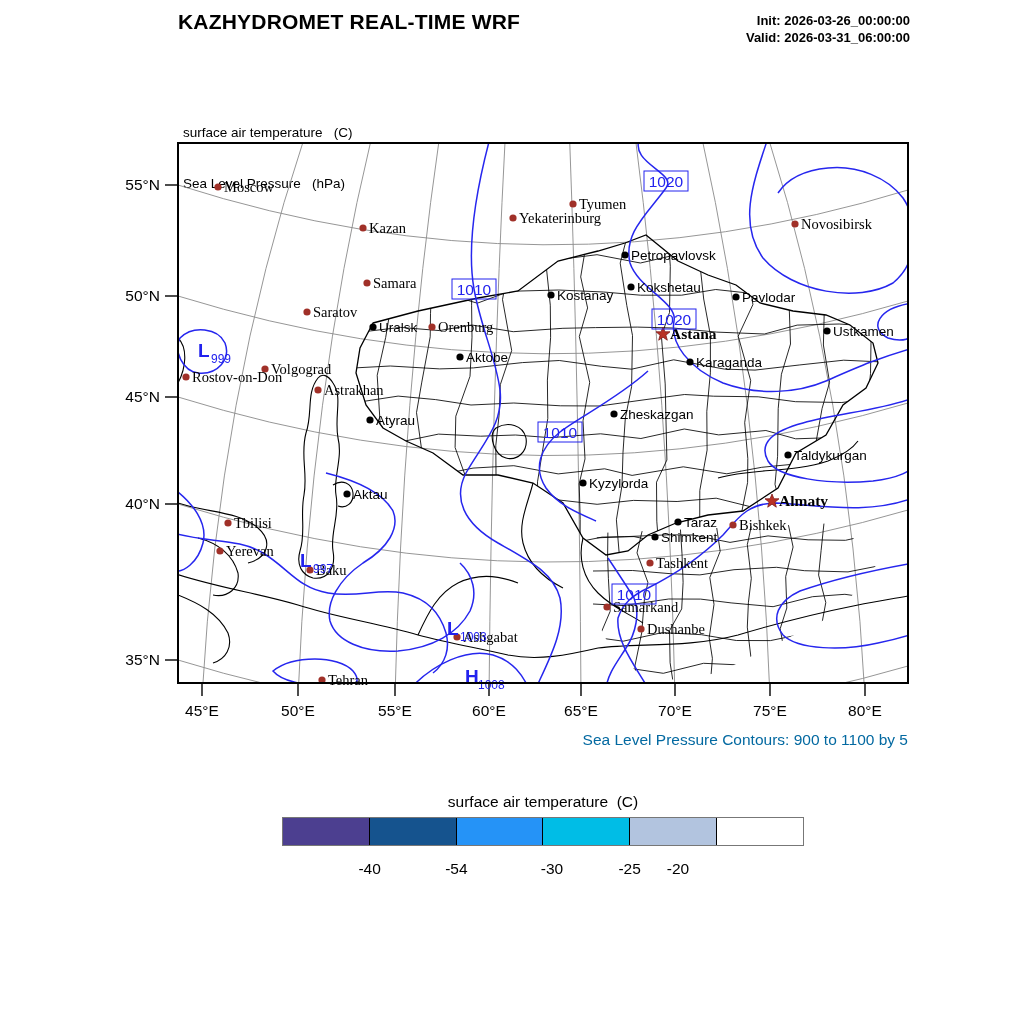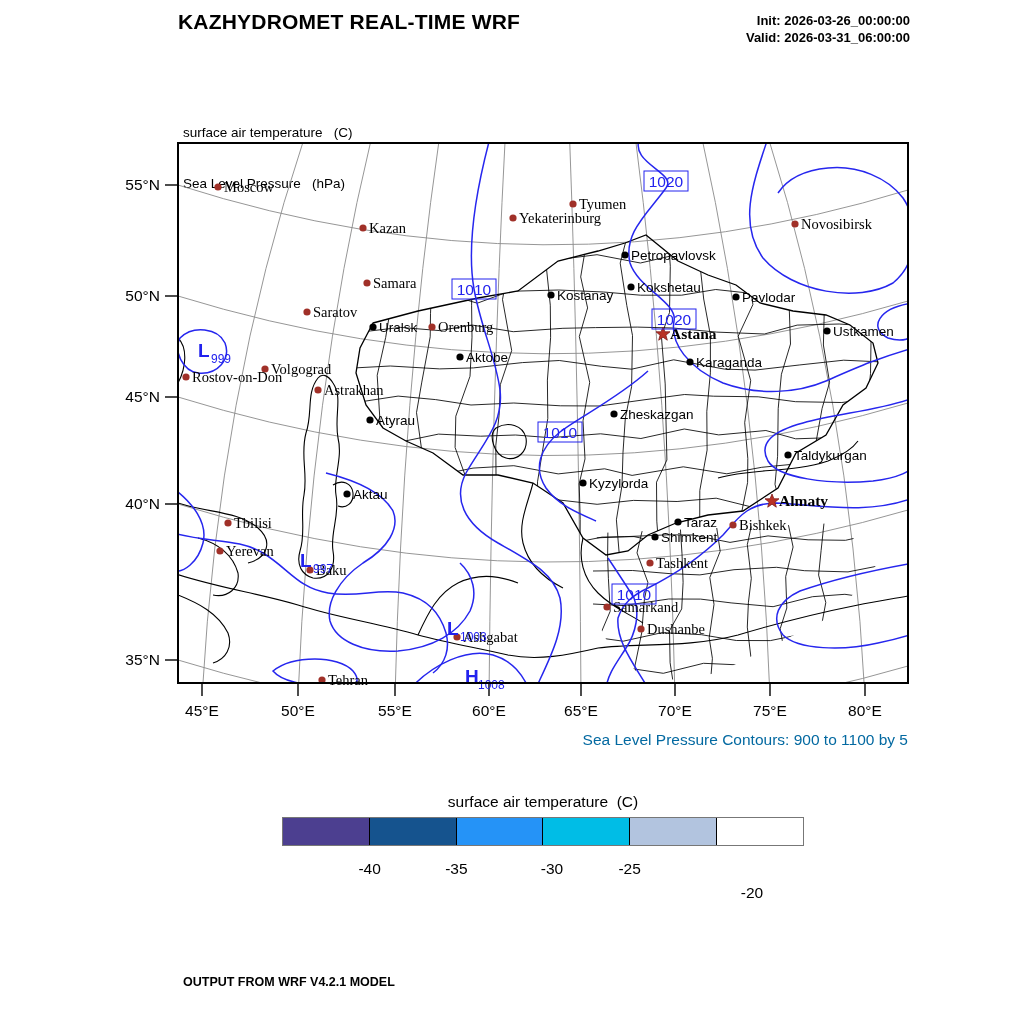--- a/index.html
+++ b/index.html
@@ -307,21 +307,20 @@
 <div class="abs" id="cbar">
     <div class="seg" style="background: rgb(76, 63, 144);"></div>
     <div class="seg" style="background: rgb(21, 83, 142);"></div>
     <div class="seg" style="background: rgb(37, 147, 247);"></div>
     <div class="seg" style="background: rgb(0, 189, 230);"></div>
     <div class="seg" style="background: rgb(178, 196, 223);"></div>
     <div class="seg" style="background: rgb(255, 255, 255);"></div>
   </div>
 <div id="cbar-ticks">
     <div class="cbar-tick" style="left: 369.667px;">-40</div>
-    <div class="cbar-tick" style="left: 456.333px;">-35</div>
+    <div class="cbar-tick" style="left: 456.333px;">-54</div>
     <div class="cbar-tick" style="left: 543px; margin-left: 9px;">-30</div>
     <div class="cbar-tick" style="left: 629.667px;">-25</div>
-    <div class="cbar-tick" style="left: 752px; margin-top: 24px;">-20</div>
+    <div class="cbar-tick" style="left: 678px;">-20</div>
   </div>
 
 <div class="abs" id="footer">
-  <div>OUTPUT FROM WRF V4.2.1 MODEL</div>
 </div>
 
 </body></html>

